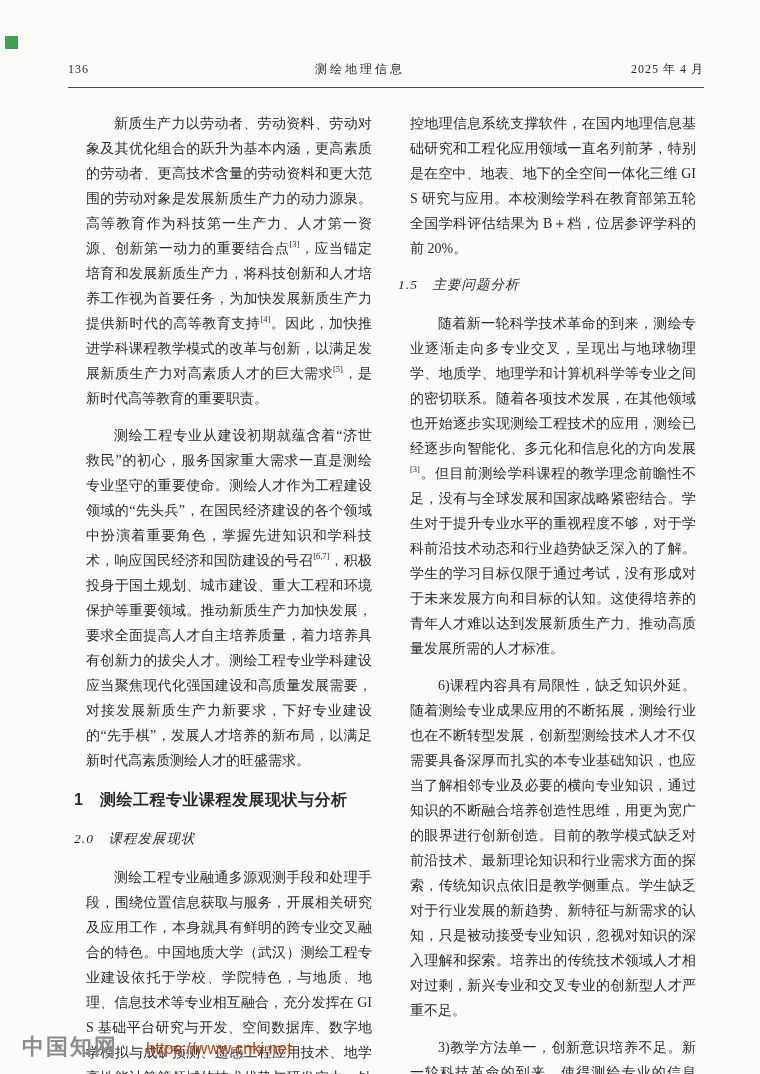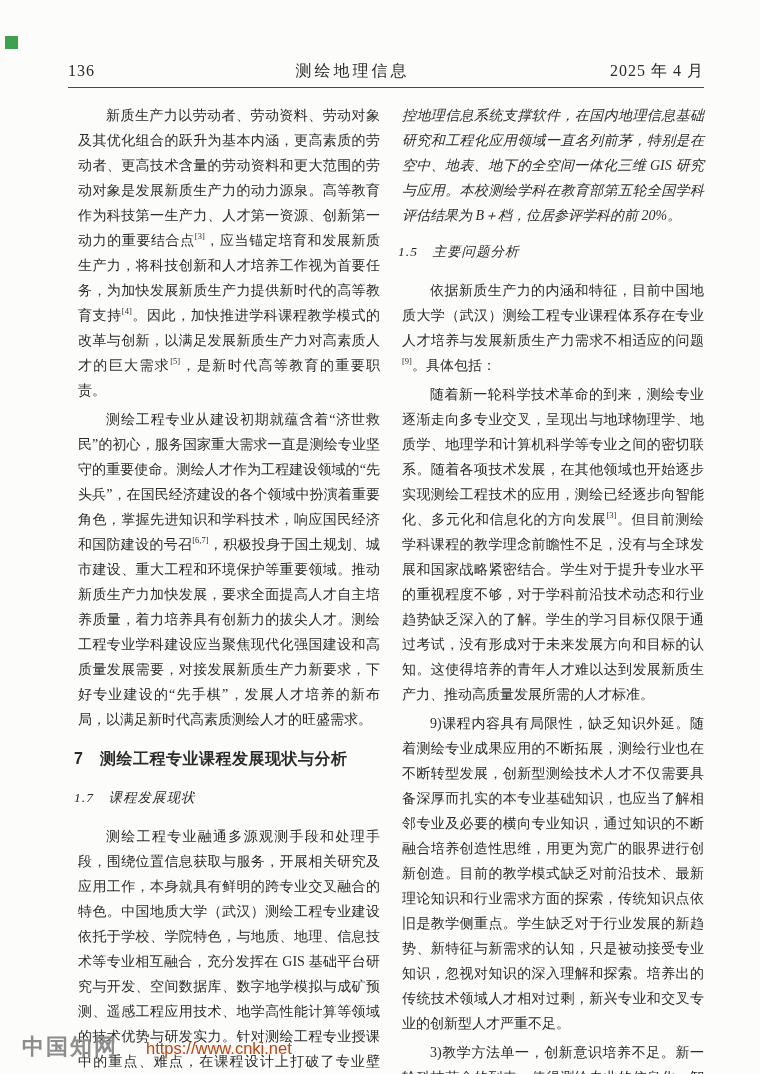--- a/index.html
+++ b/index.html
@@ -6,32 +6,32 @@
   .page {
     position:relative; width:760px; height:1074px; margin:0 auto;
     background:#fcfcfa; overflow:hidden;
     font-family:"Liberation Serif","DejaVu Serif",serif;
     color:#2b2b2b;
   }
   .corner-marker { position:absolute; left:5px; top:36px; width:13px; height:13px; }
   .header {
     position:absolute; top:61px; left:68px; right:56px;
     display:flex; justify-content:space-between; align-items:baseline;
-    font-size:16px; letter-spacing:1px;
+    font-size:12px; letter-spacing:1px;
   }
   .header .center { letter-spacing:3px; }
   .header-rule { position:absolute; top:87px; left:68px; right:56px; border-top:1.5px solid #4a4a4a; }
   .columns { position:absolute; top:99px; left:74px; right:52px; display:flex; gap:14px; }
   .col { width:310px; }
   .col p {
-    margin:4px; font-size:14px; line-height:25px;
+    margin:12px; font-size:14px; line-height:25px;
     text-align:justify; text-justify:inter-ideograph; text-align-last:left;
     text-indent:2em; word-break:break-all;
   }
-  .col p.noindent { text-indent:0;font-style:italic; }
+  .col p.noindent { text-indent:0; }
   sup { font-size:8.5px; line-height:0; }
   .h1 {
     font-family:"Liberation Sans","DejaVu Sans",sans-serif;
     font-weight:bold; font-size:16px; letter-spacing:0.5px;
     margin:17px 0 19px;
   }
   .h2 { font-style:italic; font-size:13.5px; letter-spacing:1px; margin:15px 0 17px; }
   .watermark {
     position:absolute; left:22px; top:1032px;
     display:flex; gap:28px; align-items:baseline;
@@ -51,30 +51,29 @@
     <span>136</span>
     <span class="center">测绘地理信息</span>
     <span>2025 年 4 月</span>
   </div>
   <div class="header-rule"></div>
 
   <div class="columns">
     <div class="col">
         <p>新质生产力以劳动者、劳动资料、劳动对象及其优化组合的跃升为基本内涵，更高素质的劳动者、更高技术含量的劳动资料和更大范围的劳动对象是发展新质生产力的动力源泉。高等教育作为科技第一生产力、人才第一资源、创新第一动力的重要结合点<sup>[3]</sup>，应当锚定培育和发展新质生产力，将科技创新和人才培养工作视为首要任务，为加快发展新质生产力提供新时代的高等教育支持<sup>[4]</sup>。因此，加快推进学科课程教学模式的改革与创新，以满足发展新质生产力对高素质人才的巨大需求<sup>[5]</sup>，是新时代高等教育的重要职责。</p>
         <p>测绘工程专业从建设初期就蕴含着“济世救民”的初心，服务国家重大需求一直是测绘专业坚守的重要使命。测绘人才作为工程建设领域的“先头兵”，在国民经济建设的各个领域中扮演着重要角色，掌握先进知识和学科技术，响应国民经济和国防建设的号召<sup>[6,7]</sup>，积极投身于国土规划、城市建设、重大工程和环境保护等重要领域。推动新质生产力加快发展，要求全面提高人才自主培养质量，着力培养具有创新力的拔尖人才。测绘工程专业学科建设应当聚焦现代化强国建设和高质量发展需要，对接发展新质生产力新要求，下好专业建设的“先手棋”，发展人才培养的新布局，以满足新时代高素质测绘人才的旺盛需求。</p>
-        <div class="h1">7　测绘工程专业课程发展现状与分析</div>
-        <div class="h2">1.7　课程发展现状</div>
+        <div class="h1">1　测绘工程专业课程发展现状与分析</div>
+        <div class="h2">2.0　课程发展现状</div>
         <p>测绘工程专业融通多源观测手段和处理手段，围绕位置信息获取与服务，开展相关研究及应用工作，本身就具有鲜明的跨专业交叉融合的特色。中国地质大学（武汉）测绘工程专业建设依托于学校、学院特色，与地质、地理、信息技术等专业相互融合，充分发挥在 GIS 基础平台研究与开发、空间数据库、数字地学模拟与成矿预测、遥感工程应用技术、地学高性能计算等领域的技术优势与研发实力。针对测绘工程专业授课中的重点、难点，在课程设计上打破了专业壁垒，进行各专业间的相互协助和优势互补。强化专业基础教学组织建设，优化基础教学结构，汇聚不同专业背景教学资源，共建跨专业教学团队。旨在培养具备基本理论知识、开拓创新意识和国际化视野，能够将专业知识用于解决重大测绘工程问题的应用型高级技术人才。2013 年测绘学科被评为湖北省重点学科。2013 年国家地理信息系统工程技术研究中心获批立项，研发了国际领先的自主可</p>
       </div>
     <div class="col">
         <p class="noindent">控地理信息系统支撑软件，在国内地理信息基础研究和工程化应用领域一直名列前茅，特别是在空中、地表、地下的全空间一体化三维 GIS 研究与应用。本校测绘学科在教育部第五轮全国学科评估结果为 B＋档，位居参评学科的前 20%。</p>
         <div class="h2">1.5　主要问题分析</div>
-        <p>依据新质生产力的内涵和特征，目前中国地质大学（武汉）测绘工程专业课程体系存在专业人才培养与发展新质生产力需求不相适应的问题<sup>[9]</sup>。具体包括：</p>
         <p>随着新一轮科学技术革命的到来，测绘专业逐渐走向多专业交叉，呈现出与地球物理学、地质学、地理学和计算机科学等专业之间的密切联系。随着各项技术发展，在其他领域也开始逐步实现测绘工程技术的应用，测绘已经逐步向智能化、多元化和信息化的方向发展<sup>[3]</sup>。但目前测绘学科课程的教学理念前瞻性不足，没有与全球发展和国家战略紧密结合。学生对于提升专业水平的重视程度不够，对于学科前沿技术动态和行业趋势缺乏深入的了解。学生的学习目标仅限于通过考试，没有形成对于未来发展方向和目标的认知。这使得培养的青年人才难以达到发展新质生产力、推动高质量发展所需的人才标准。</p>
-        <p>9)课程内容具有局限性，缺乏知识外延。随着测绘专业成果应用的不断拓展，测绘行业也在不断转型发展，创新型测绘技术人才不仅需要具备深厚而扎实的本专业基础知识，也应当了解相邻专业及必要的横向专业知识，通过知识的不断融合培养创造性思维，用更为宽广的眼界进行创新创造。目前的教学模式缺乏对前沿技术、最新理论知识和行业需求方面的探索，传统知识点依旧是教学侧重点。学生缺乏对于行业发展的新趋势、新特征与新需求的认知，只是被动接受专业知识，忽视对知识的深入理解和探索。培养出的传统技术领域人才相对过剩，新兴专业和交叉专业的创新型人才严重不足。</p>
+        <p>6)课程内容具有局限性，缺乏知识外延。随着测绘专业成果应用的不断拓展，测绘行业也在不断转型发展，创新型测绘技术人才不仅需要具备深厚而扎实的本专业基础知识，也应当了解相邻专业及必要的横向专业知识，通过知识的不断融合培养创造性思维，用更为宽广的眼界进行创新创造。目前的教学模式缺乏对前沿技术、最新理论知识和行业需求方面的探索，传统知识点依旧是教学侧重点。学生缺乏对于行业发展的新趋势、新特征与新需求的认知，只是被动接受专业知识，忽视对知识的深入理解和探索。培养出的传统技术领域人才相对过剩，新兴专业和交叉专业的创新型人才严重不足。</p>
         <p>3)教学方法单一，创新意识培养不足。新一轮科技革命的到来，使得测绘专业的信息化、智能化创新发展任重而道远。重大测绘工程专业课程建设需要具备较强的科技创新能力，以应对国防建设和国民经济建设需求的挑战。目前在教学过程中，仍是以传统教学模式为主，全过程由教师讲授、解惑为中心，学生主动参与教学互动讨论不足，不能很好的引导学生进行深度学习。教学过程中缺乏以科研带动教学的意识，使得培养出的本科学生缺乏创新实践的意识，在未来升学或走向工作岗位后很难快速将</p>
       </div>
   </div>
 
   <div class="watermark">
     <span class="brand">中国知网</span>
     <span class="url">https://www.cnki.net</span>
   </div>
 
 </div>

